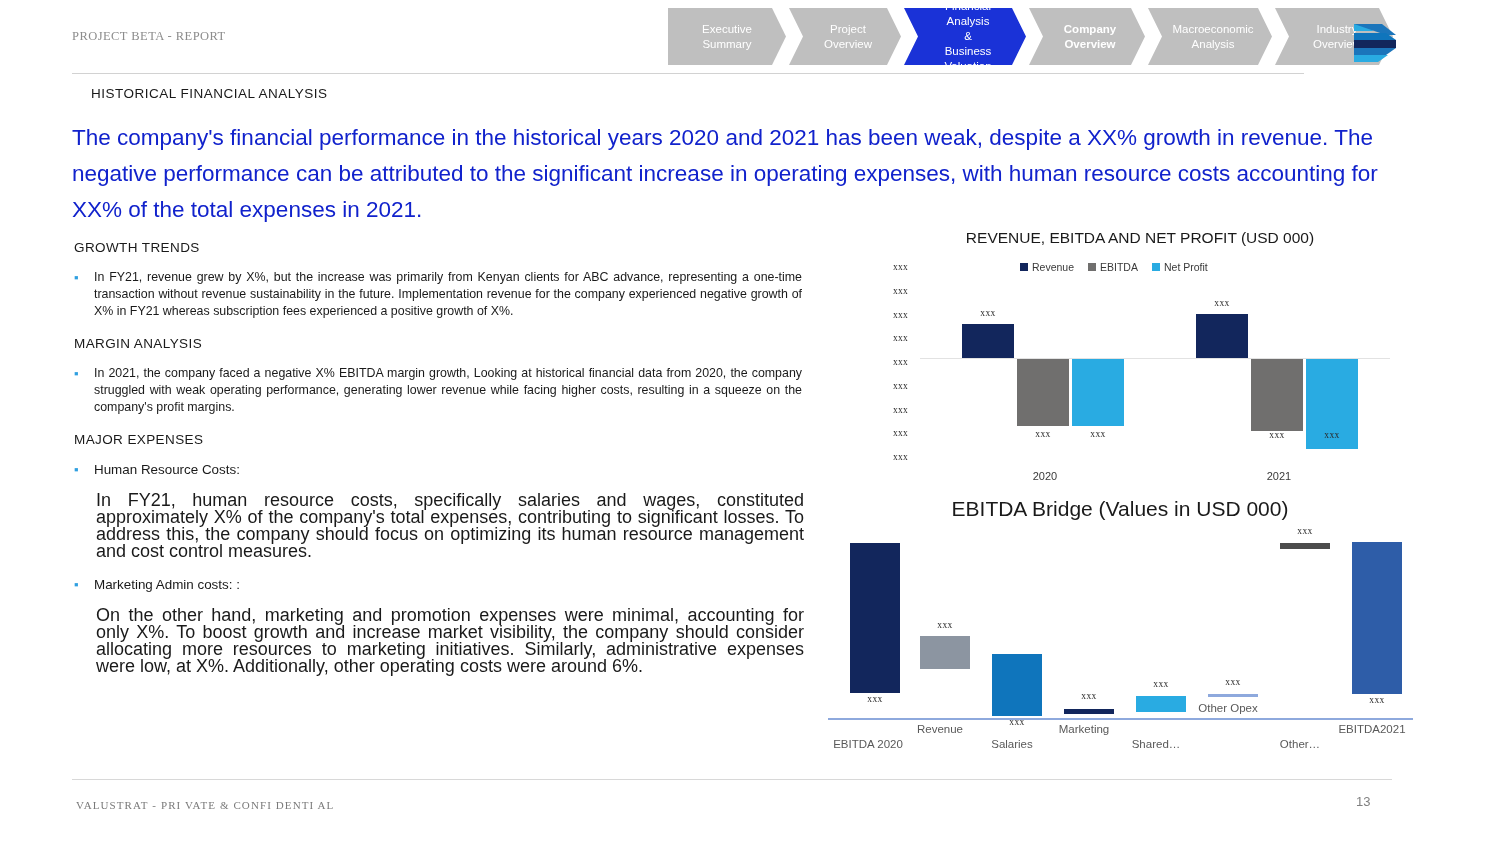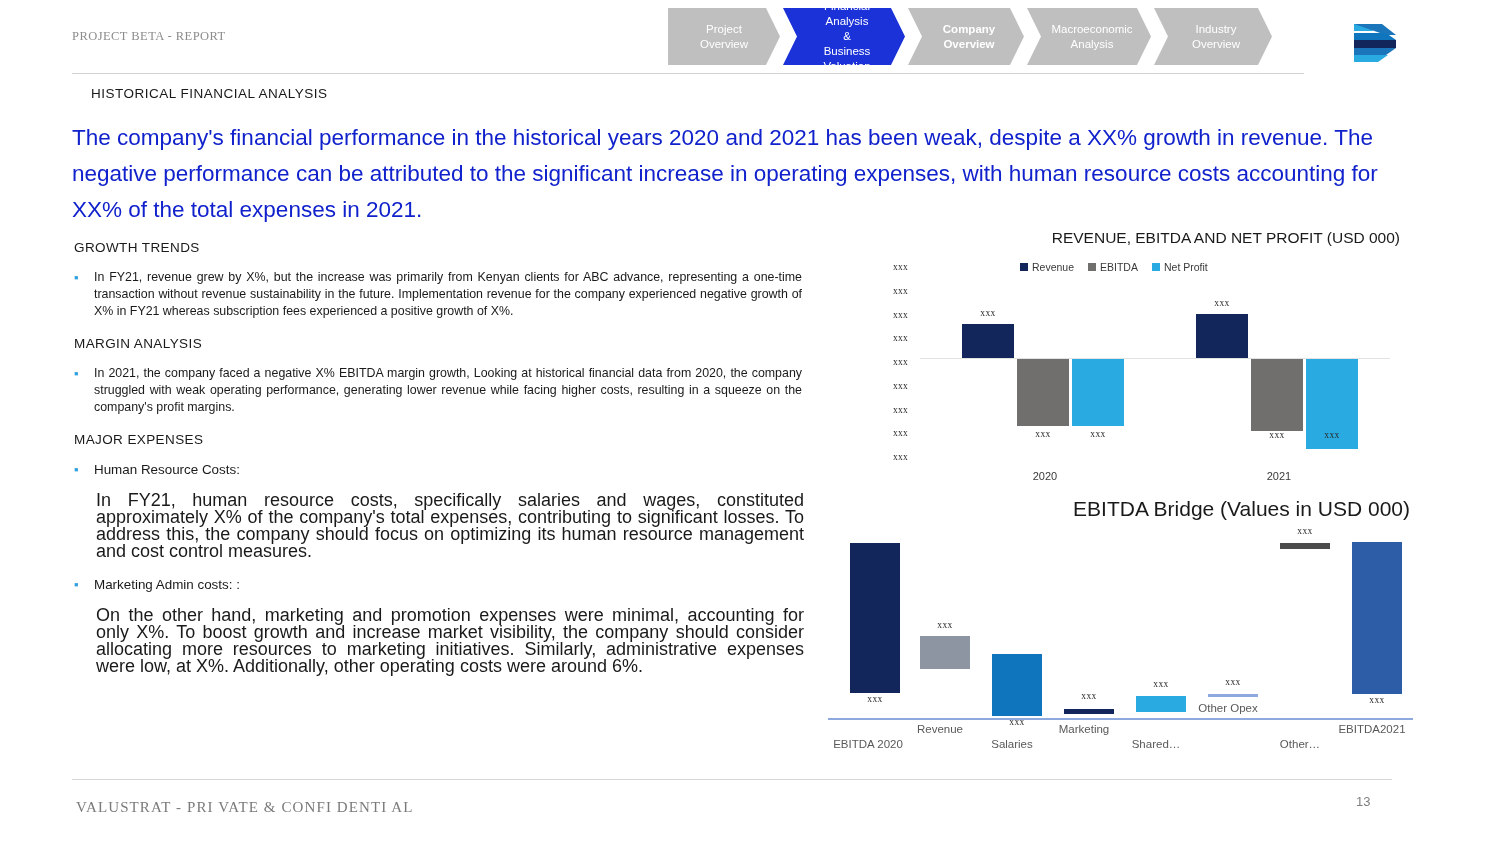--- a/index.html
+++ b/index.html
@@ -146,21 +146,21 @@
     font-size: 18px;
     line-height: 17px;
     color: #1a1a1a;
     text-align: justify;
     width: 708px;
   }
 
   
   .chart-title {
     position: absolute;
-    text-align: right;
+    text-align: center;
     color: #1a1a1a;
   }
   #chart1-title {
     left: 880px; top: 229px; width: 520px;
     font-size: 15.5px;
   }
   #chart2-title {
     left: 830px; top: 497px; width: 580px;
     font-size: 21px;
   }
@@ -256,21 +256,21 @@
     left: 72px;
     top: 779px;
     width: 1320px;
     height: 1px;
     background: #d8d8d8;
   }
   .footer-text {
     position: absolute;
     left: 76px;
     top: 799px;
-    font-size: 15px;
+    font-size: 11px;
     color: #7a7a7a;
     letter-spacing: 1.1px;
     font-family: "Liberation Serif", serif;
   }
   .page-no {
     position: absolute;
     left: 1356px;
     top: 794px;
     font-size: 13px;
     color: #808080;
@@ -279,20 +279,26 @@
 </head>
 <body>
 
 <div class="slide">
 
   <div class="kicker">PROJECT BETA - REPORT</div>
   <div class="head-rule"></div>
   <div class="section-title">HISTORICAL FINANCIAL ANALYSIS</div>
 
   <div class="navbar">
+    <div class="chev" style="width:118px;">
+      <div>
+        <span>Executive</span>
+        <span>Summary</span>
+      </div>
+    </div>
     <div class="chev" style="width:112px;">
       <div>
         <span>Project</span>
         <span>Overview</span>
       </div>
     </div>
     <div class="chev active" style="width:122px;">
       <div>
         <span>Financial Analysis</span>
         <span>&amp;</span>

